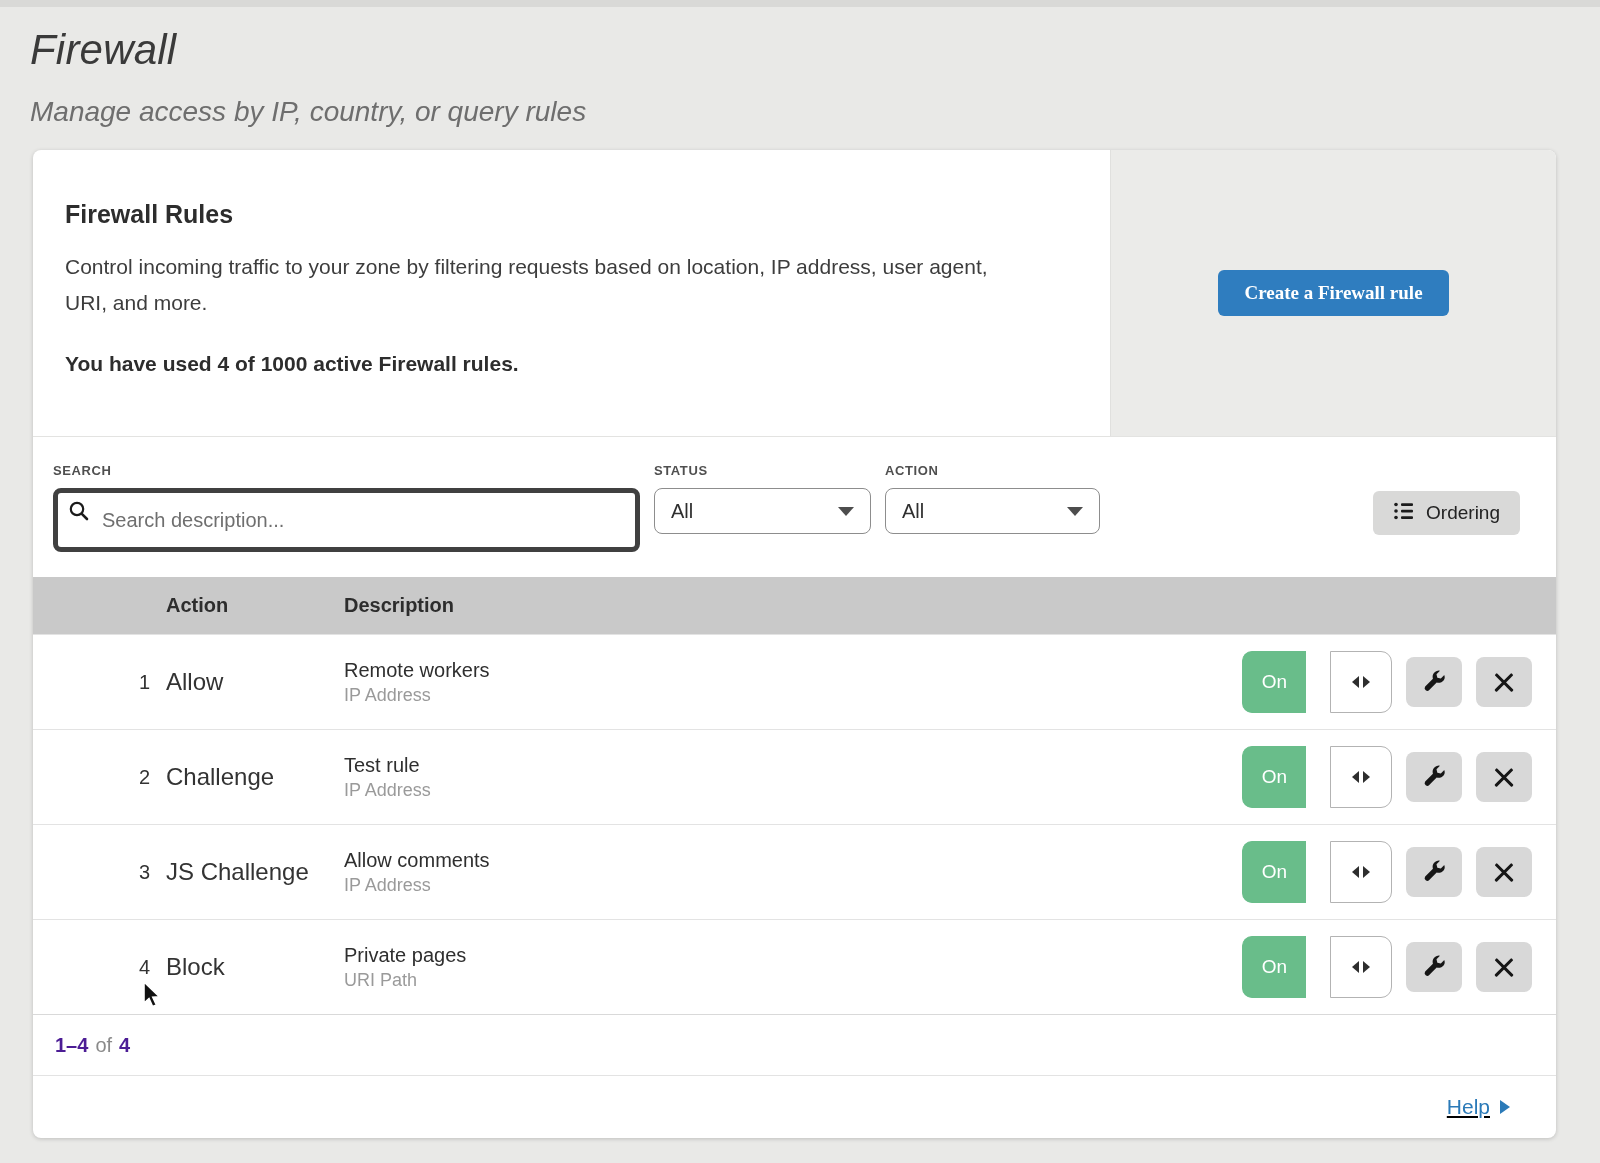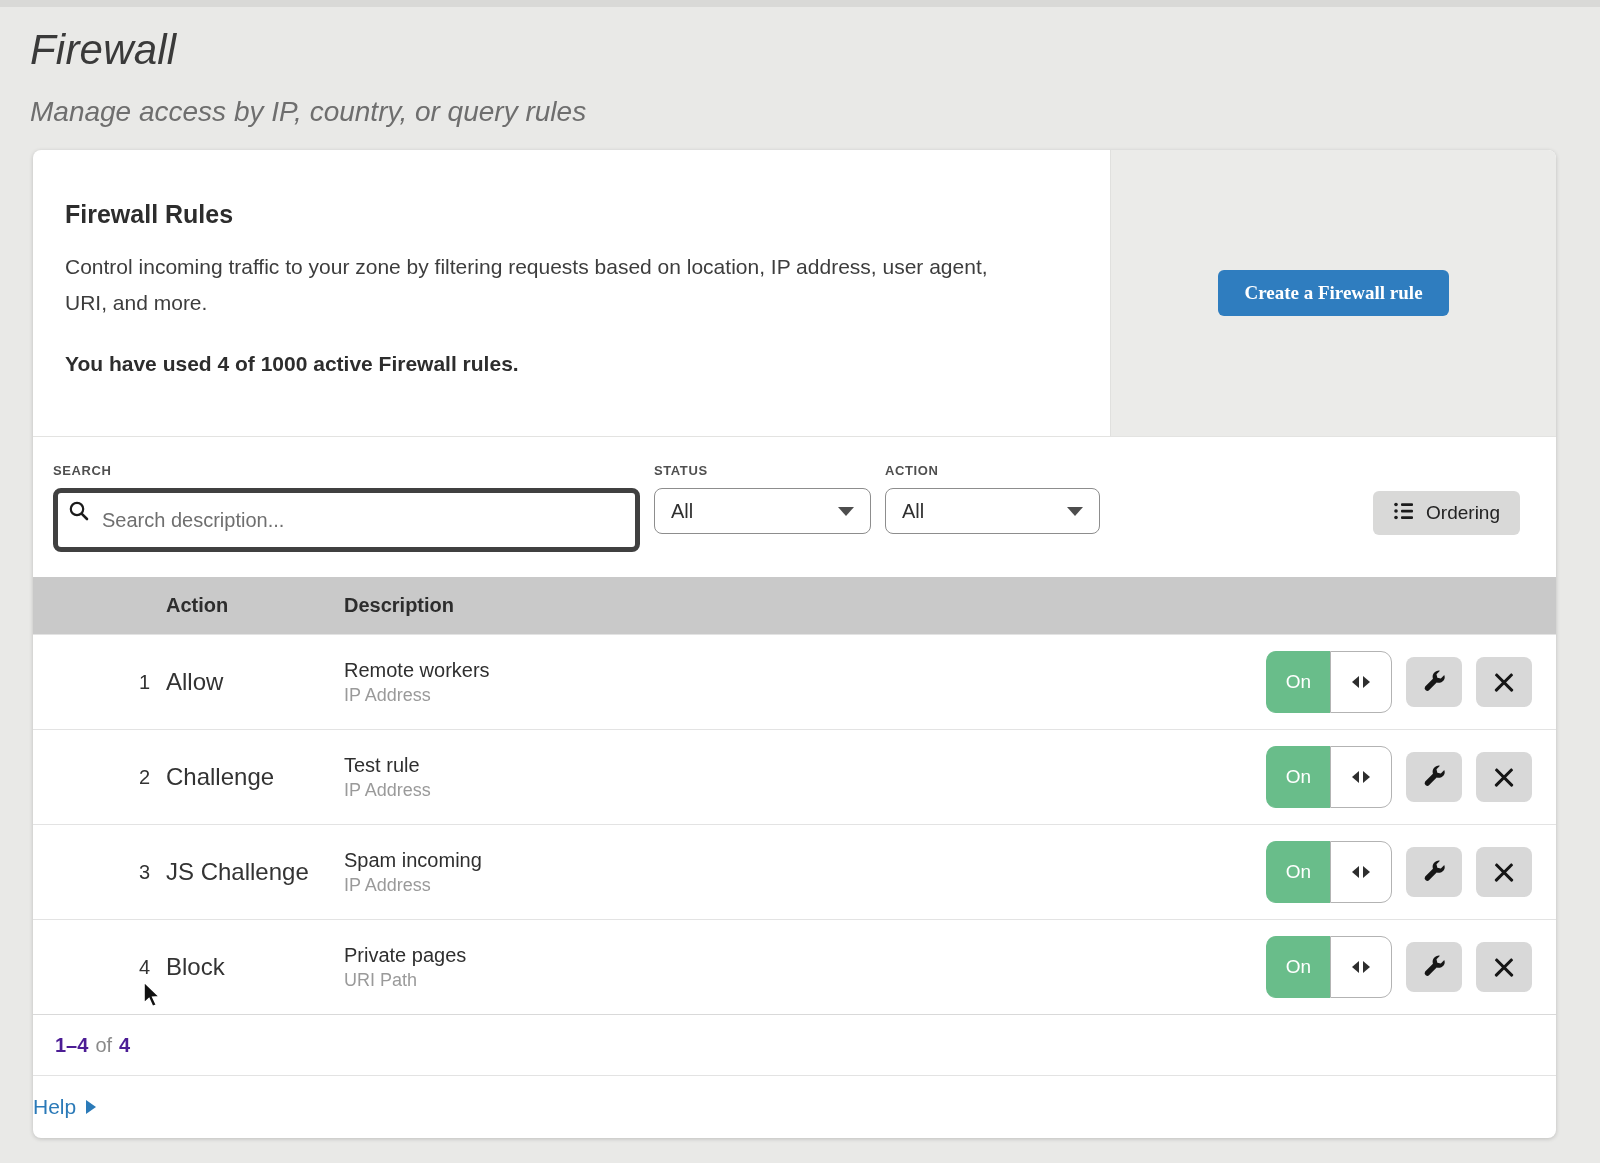--- a/index.html
+++ b/index.html
@@ -82,21 +82,21 @@
     display:grid; grid-template-columns:133px 178px 1fr 320px; align-items:center;
   }
   .trow:first-of-type { border-top:none; }
   .col-num { text-align:right; padding-right:16px; font-size:20px; color:#333; }
   .col-action { font-size:24px; color:#333; }
   .cell-desc-title { font-size:20px; color:#2f2f2f; }
   .cell-desc-sub { margin-top:3px; font-size:18px; color:#9a9a9a; }
   .col-controls { display:flex; align-items:center; justify-content:flex-end; gap:14px; padding-right:24px; }
 
   
-  .toggle { display:flex; height:62px; cursor:pointer; }
+  .toggle { display:flex; height:62px; cursor:pointer;gap:24px; }
   .toggle-on {
     width:64px; background:#69bd8a; color:#fff; font-size:19px;
     display:flex; align-items:center; justify-content:center;
     border:1px solid #69bd8a; border-right:none; border-radius:10px 0 0 10px;
   }
   .toggle-arrows {
     width:62px; background:#fff; border:1px solid #b3b3b3; border-radius:0 11px 11px 0;
     display:flex; align-items:center; justify-content:center; gap:4px;
   }
   .arr-left { width:0; height:0; border-top:6px solid transparent; border-bottom:6px solid transparent; border-right:7px solid #2e2e2e; }
@@ -116,21 +116,21 @@
 
   
   .pagination {
     height:61px; border-top:1px solid #d9d9d9; display:flex; align-items:center;
     padding-left:22px; font-size:20px; color:#8a8a8a;
   }
   .pag-strong { font-weight:700; color:#4c1d95; }
   .pag-of { margin:0 7px; }
   .card-footer {
     height:63px; border-top:1px solid #e3e3e3;
-    display:flex; align-items:center; justify-content:flex-start; padding-right:46px;
+    display:flex; align-items:center; justify-content:flex-end; padding-right:46px;text-decoration:underline;
   }
   .help-link { display:flex; align-items:center; gap:10px; font-size:21px; color:#2b7ab8; cursor:pointer; text-decoration:none; }
   .help-arrow { width:0; height:0; border-top:7px solid transparent; border-bottom:7px solid transparent; border-left:10px solid #2b7ab8; }
 
   .cursor { position:absolute; left:142px; top:974px; pointer-events:none; }
 </style>
 </head>
 <body>
 
 <div class="page-head">
@@ -255,21 +255,21 @@
       <button class="btn-icon">
         <span class="x-icon"></span>
       </button>
     </div>
   </div>
 
   <div class="trow">
     <div class="col-num">3</div>
     <div class="col-action">JS Challenge</div>
     <div>
-      <div class="cell-desc-title">Spam incoming</div>
+      <div class="cell-desc-title">Allow comments</div>
       <div class="cell-desc-sub">IP Address</div>
     </div>
     <div class="col-controls">
       <div class="toggle">
         <div class="toggle-on">On</div>
         <div class="toggle-arrows">
           <span class="arr-left"></span>
           <span class="arr-right"></span>
         </div>
       </div>

